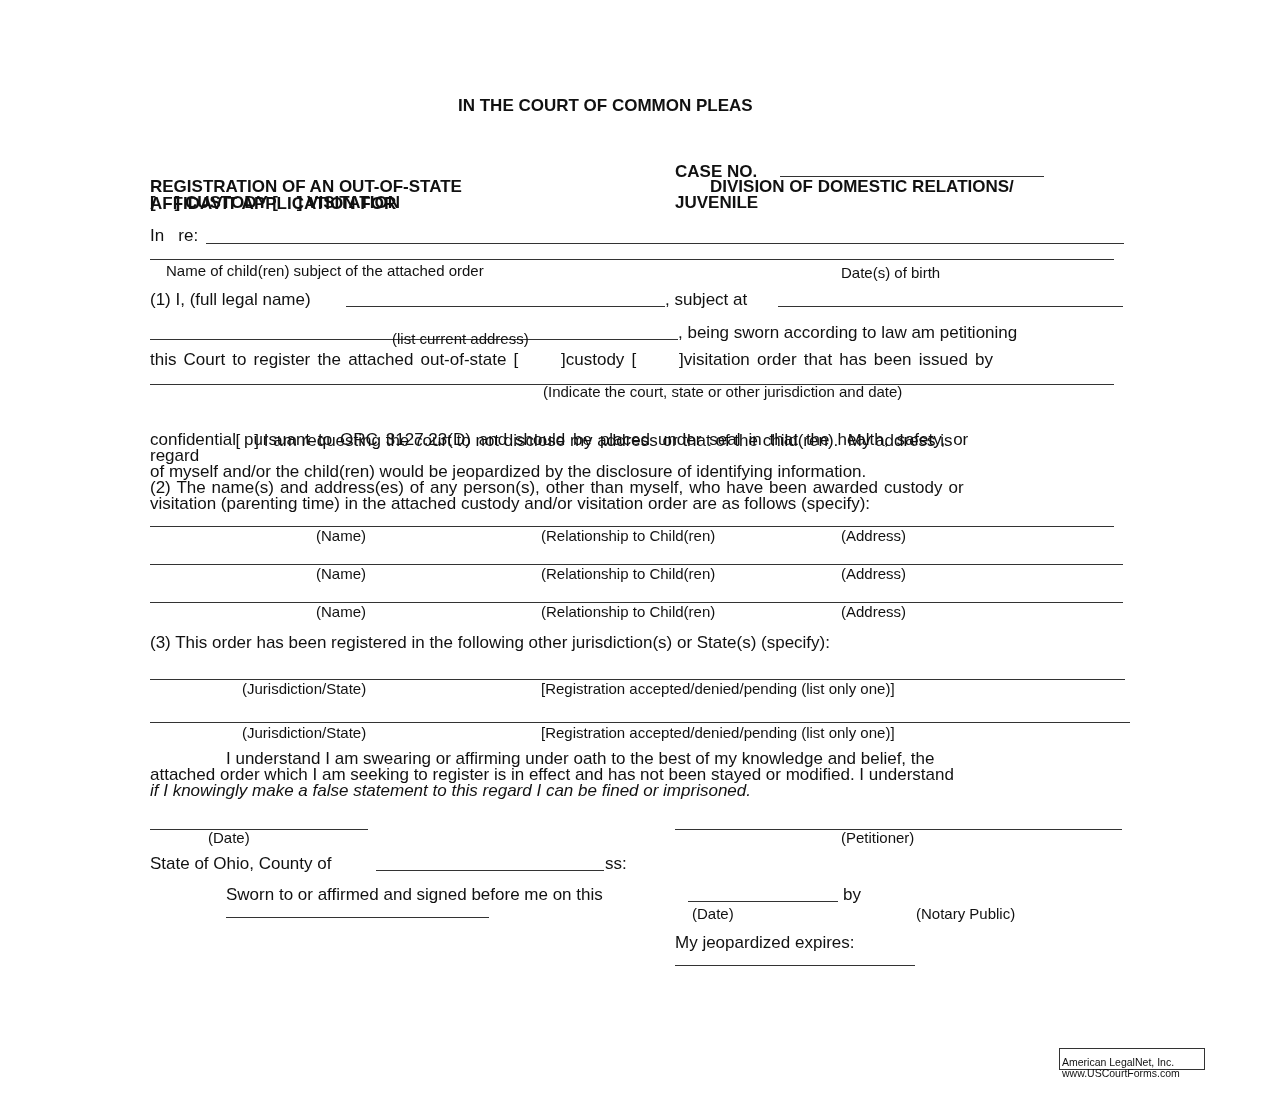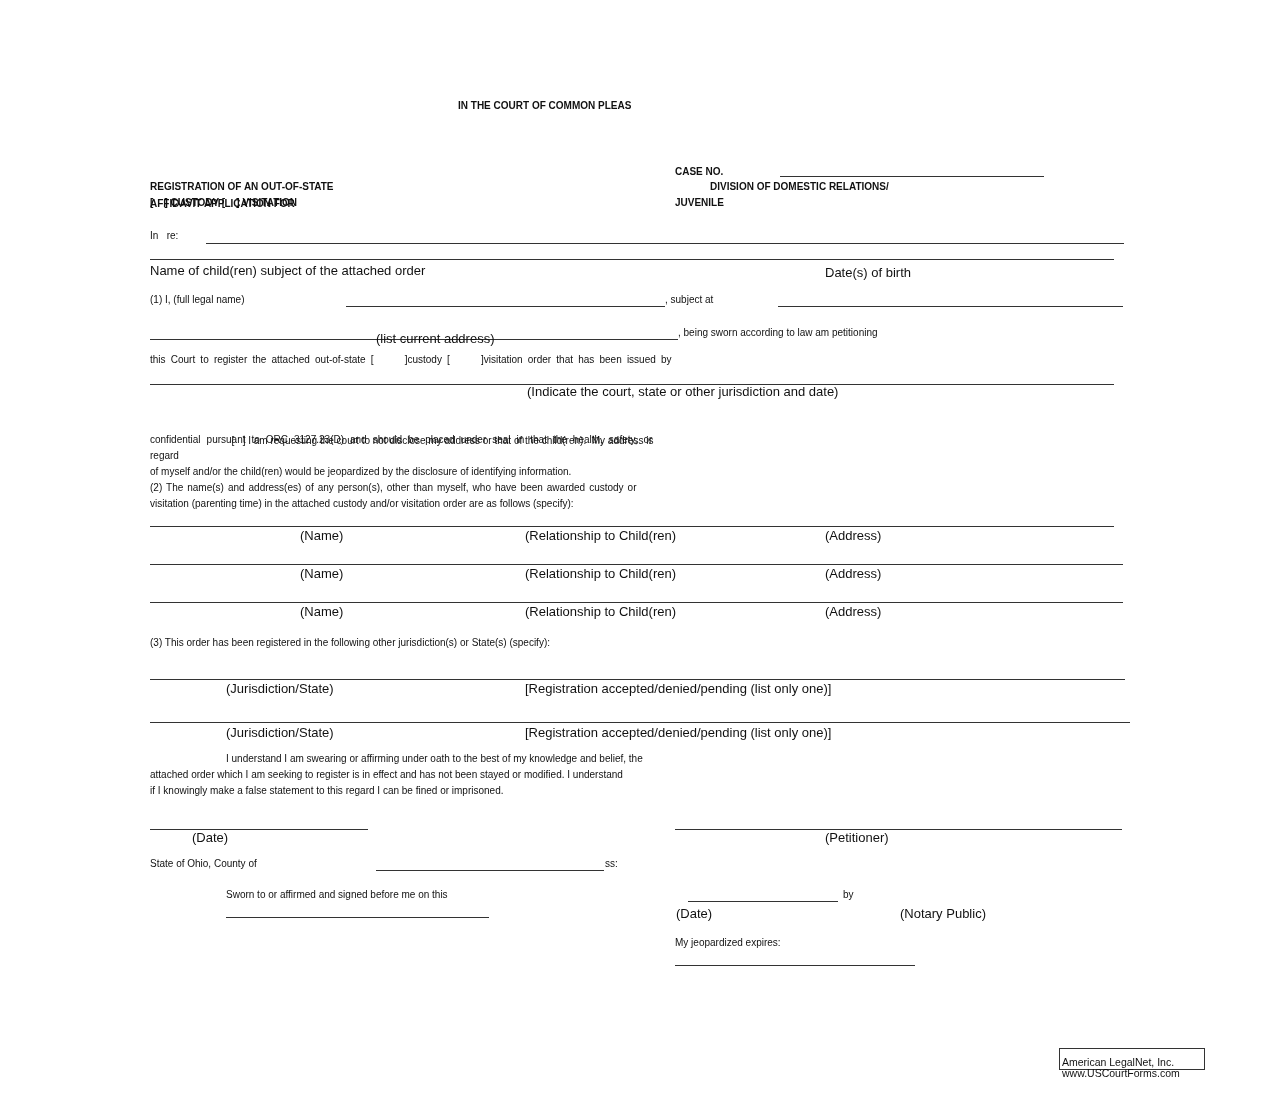--- a/index.html
+++ b/index.html
@@ -1,20 +1,20 @@
 <!DOCTYPE html>
 <html><head>
 <meta charset="utf-8">
 <style>
   html, body { margin: 0; padding: 0; background: #ffffff; }
   body { width: 1275px; height: 1100px; position: relative; overflow: hidden;
          font-family: "Liberation Sans", sans-serif; color: #111; }
-  .ln { position: absolute; white-space: nowrap; font-size: 10px; line-height: 16px; }
+  .ln { position: absolute; white-space: nowrap; font-size: 17px; line-height: 16px; }
   .bold { font-weight: bold; }
-  .sm { font-size: 13px; line-height: 13px; }
+  .sm { font-size: 15px; line-height: 13px; margin-left: 16px; }
   .rule { position: absolute; height: 0; border-top: 1px solid #333; }
   .footer-box { position: absolute; left: 1059px; top: 1048px; width: 146px; height: 22px;
                 border: 1px solid #333; font-size: 10.5px; line-height: 10.5px; padding: 8px 2px; box-sizing: border-box; }
 </style>
 </head>
 <body>
 
 <div class="ln bold" style="left:458px; top:98px;">IN THE COURT OF COMMON PLEAS</div>
 
 <div class="ln bold" style="left:150px; top:156px;margin-top:40px;">AFFIDAVIT APPLICATION FOR</div>
@@ -75,21 +75,21 @@
 <div class="rule" style="left:150px; top:679px; width:975px;"></div>
 <div class="ln sm" style="left:226px; top:682px;">(Jurisdiction/State)</div>
 <div class="ln sm" style="left:525px; top:682px;">[Registration accepted/denied/pending (list only one)]</div>
 
 <div class="rule" style="left:150px; top:722px; width:980px;"></div>
 <div class="ln sm" style="left:226px; top:726px;">(Jurisdiction/State)</div>
 <div class="ln sm" style="left:525px; top:726px;">[Registration accepted/denied/pending (list only one)]</div>
 
 <div class="ln" style="left:226px; top:751px;">I understand I am swearing or affirming under oath to the best of my knowledge and belief, the</div>
 <div class="ln" style="left:150px; top:767px;">attached order which I am seeking to register is in effect and has not been stayed or modified.  I understand</div>
-<div class="ln" style="left:150px; top:783px;">if I knowingly make a false statement to this regard I can be fined or imprisoned.</div>
+<div class="ln" style="left:150px; top:783px;font-style:italic;">if I knowingly make a false statement to this regard I can be fined or imprisoned.</div>
 
 <div class="rule" style="left:150px; top:829px; width:218px;"></div>
 <div class="ln sm" style="left:192px; top:831px;">(Date)</div>
 <div class="rule" style="left:675px; top:829px; width:447px;"></div>
 <div class="ln sm" style="left:825px; top:831px;">(Petitioner)</div>
 
 <div class="ln" style="left:150px; top:856px;">State of Ohio, County of</div>
 <div class="rule" style="left:376px; top:870px; width:228px;"></div>
 <div class="ln" style="left:605px; top:856px;">ss:</div>
 

